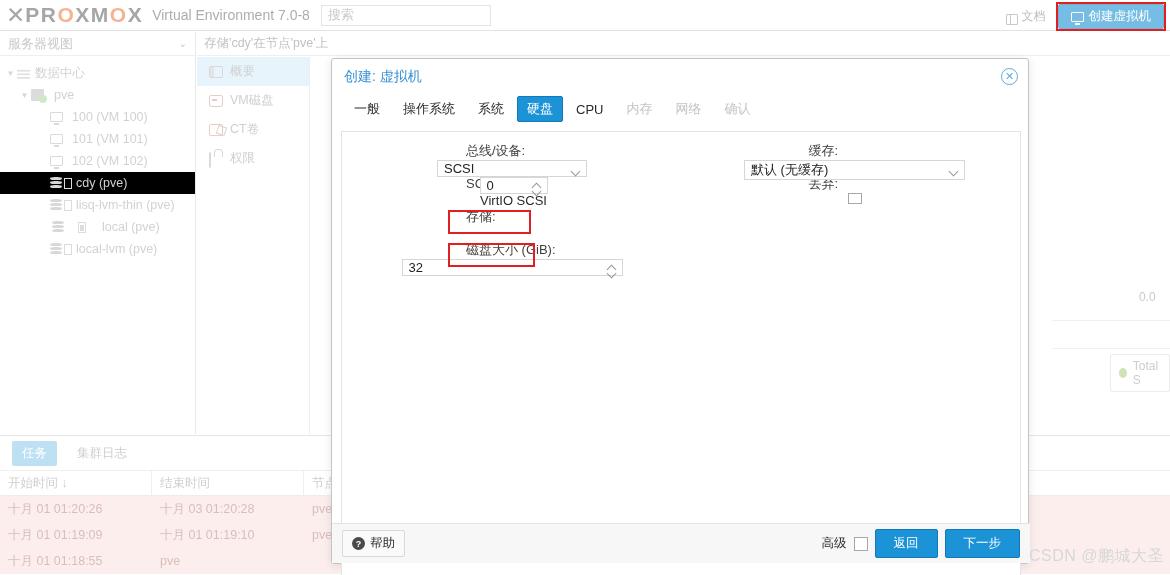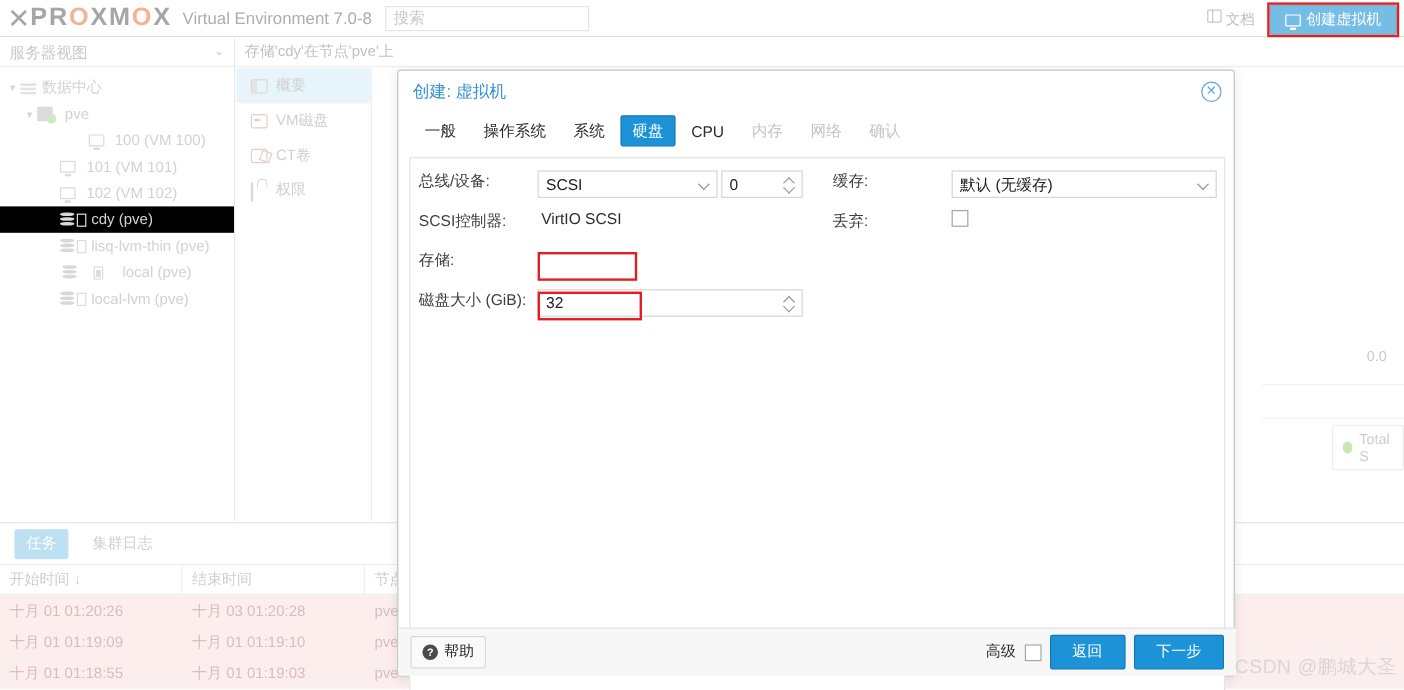--- a/index.html
+++ b/index.html
@@ -26,21 +26,21 @@
   .logo { display:flex; align-items:center; margin-left:6px; }
   .logo-x { font-size:23px; font-weight:bold; color:#a6a6a6; line-height:1; letter-spacing:-1px; }
   .logo-text { font-size:21px; font-weight:bold; letter-spacing:1.5px; color:#a6a6a6; margin-left:1px;}
   .logo-text span.o { color:#f6b392; }
   .ve-label { margin-left:9px; font-size:14px; color:#adadad; }
   .searchbox {
     margin-left:11px; width:170px; height:21px; border:1px solid #e4e4e4; background:#fff;
     display:flex; align-items:center; padding-left:6px; color:#c9c9c9; font-size:13px;
   }
   .topright { position:absolute; right:4px; top:2px; display:flex; align-items:center; gap:4px; }
-  .tr-btn { display:flex; align-items:flex-start; gap:4px; padding:3px 6px; font-size:12px; color:#bdbdbd; }
+  .tr-btn { display:flex; align-items:flex-end; gap:4px; padding:3px 6px; font-size:12px; color:#bdbdbd; }
   .doc-icon { width:12px; height:11px; border:1.4px solid #c9c9c9; border-radius:1px; position:relative;}
   .doc-icon:after{content:"";position:absolute;left:3px;top:-1px;width:1.4px;height:11px;background:#c9c9c9;}
   .create-vm-wrap { position:relative; padding:2px; }
   .create-vm-btn {
     display:flex; align-items:center; gap:5px; padding:3px 12px; font-size:12.5px;
     color:#ffffff; background:#2196d5; border:1px solid #1b84bd; border-radius:2px;
     opacity:.62;
   }
   .monitor-icon { width:13px; height:10px; border:1.6px solid #fff; border-radius:1px; position:relative; }
   .monitor-icon:after { content:""; position:absolute; left:3px; bottom:-4px; width:5px; height:2px; background:#fff; }
@@ -108,21 +108,21 @@
     background:#ffffff; border:1px solid #c4c4c4; border-radius:3px;
     box-shadow:0 2px 10px rgba(0,0,0,.10);
   }
   .dlg-title { height:35px; display:flex; align-items:center; padding-left:12px; font-size:14px; color:#3892d4; }
   .dlg-close { position:absolute; right:10px; top:9px; width:17px; height:17px; border:1.4px solid #5aabe0; border-radius:50%; color:#5aabe0; font-size:11px; display:flex; align-items:center; justify-content:center; line-height:1;}
   .dlg-tabs { height:30px; display:flex; align-items:center; padding-left:12px; gap:3px; }
   .dtab { font-size:13px; color:#2a2a2a; padding:4px 10px; border-radius:2px; }
   .dtab.active { background:#1c92d7; color:#fff; border:1px solid #1179b8; padding:3px 9px; }
   .dtab.disabled { color:#c4c4c4; }
   .dlg-body { position:absolute; left:9px; top:72px; width:680px; height:452px; border:1px solid #e3e3e3; background:#fff; }
-  .frow { display:flex; height:29px; margin-top:4px; }
+  .frow { display:flex; align-items:center; height:29px; margin-top:4px;flex-direction:column; }
   .flabel { width:106px; padding-left:7px; font-size:13px; color:#3f3f3f; }
   .flabel.dim { color:#bdbdbd; }
   .fval { font-size:13px; color:#2b2b2b; }
   .ipt { height:23px; border:1px solid #d6d6d6; background:#fff; display:flex; align-items:center;
          padding-left:6px; font-size:13px; color:#222; position:relative; }
   .ipt.dim { color:#bbbbbb; border-color:#e6e6e6; background:#fdfdfd; }
   .caret { position:absolute; right:7px; top:7px; width:7px; height:7px; border-right:1.4px solid #9a9a9a; border-bottom:1.4px solid #9a9a9a; transform:rotate(45deg); }
   .caret.dim { border-color:#d2d2d2; }
   .spin { position:absolute; right:6px; top:4px; width:9px; height:15px; }
   .spin:before,.spin:after{content:"";position:absolute;left:1px;width:6px;height:6px;border-left:1.4px solid #9a9a9a;border-top:1.4px solid #9a9a9a;}
@@ -180,21 +180,21 @@
           <span class="dc-icon"></span>
           <span>数据中心</span>
         </div>
 
         <div class="tree-row" style="padding-left:18px;">
           <span class="t-arrow">▼</span>
           <span class="node-icon"></span>
           <span style="margin-left:5px;">pve</span>
         </div>
 
-        <div class="tree-row" style="padding-left:50px;justify-content:center;">
+        <div class="tree-row" style="padding-left:50px;">
           <span class="vm-icon"></span>
           <span style="margin-left:4px;">100 (VM 100)</span>
         </div>
         <div class="tree-row" style="padding-left:50px;">
           <span class="vm-icon"></span>
           <span style="margin-left:4px;">101 (VM 101)</span>
         </div>
         <div class="tree-row" style="padding-left:50px;">
           <span class="vm-icon"></span>
           <span style="margin-left:4px;">102 (VM 102)</span>
@@ -294,21 +294,20 @@
       <div class="task-row">
         <div class="td c1">十月 01 01:19:09</div>
         <div class="td c2">十月 01 01:19:10</div>
         <div class="td c3">pve</div>
         <div class="td c4">root@pam</div>
         <div class="td c5">VM/CT 102 - 控制台</div>
         <div class="td c6">错误: Failed to run vncproxy.</div>
       </div>
       <div class="task-row">
         <div class="td c1">十月 01 01:18:55</div>
-        <div class="td c2">十月 01 01:19:03</div>
         <div class="td c3">pve</div>
         <div class="td c4"></div>
         <div class="td c5"></div>
         <div class="td c6"></div>
       </div>
     </div>
   </div>
 
   <div class="overlay-dialog">
     <div class="dlg-title">创建: 虚拟机</div>

